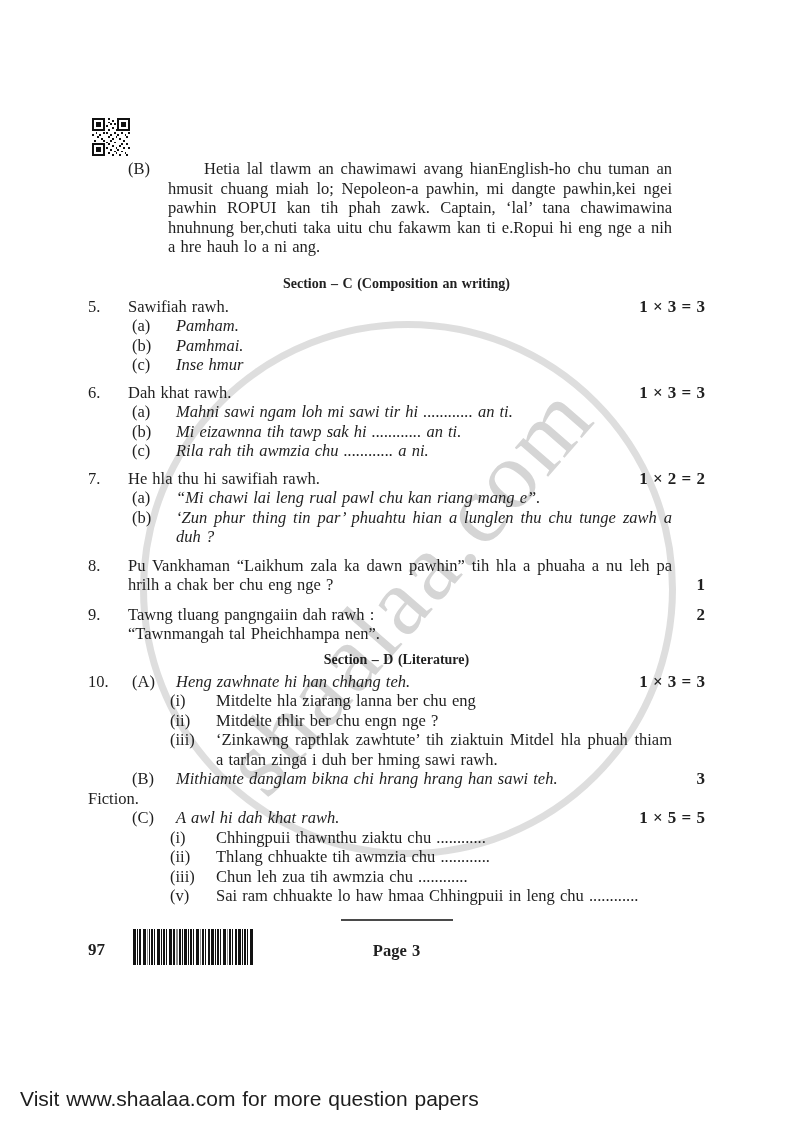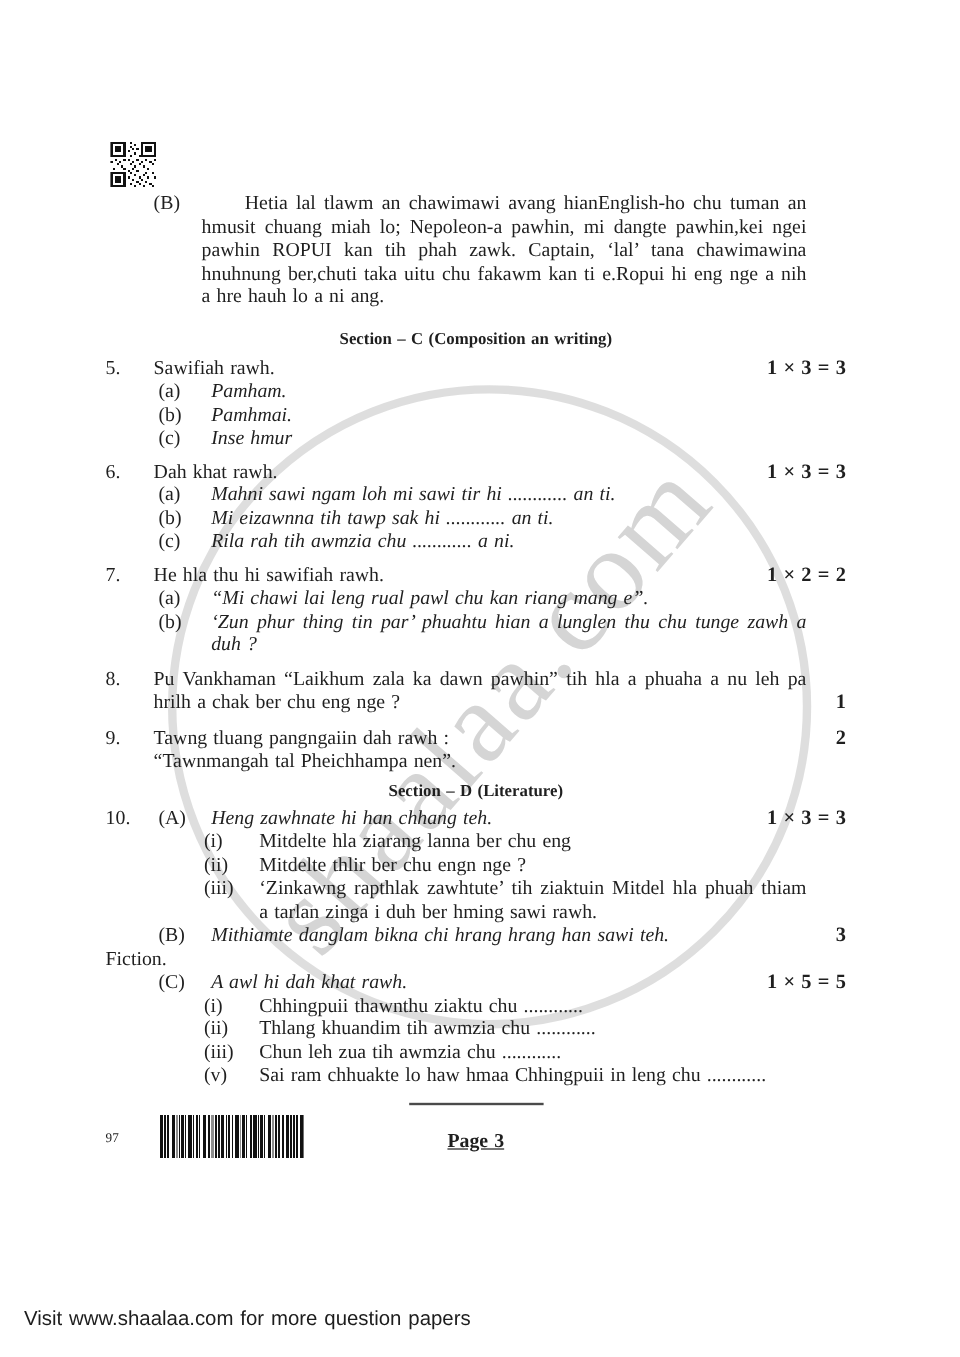--- a/index.html
+++ b/index.html
@@ -49,28 +49,28 @@
   .sub .txt { flex:1; min-width:0;font-style:italic; }
   .sub2 { display:flex; margin-left:42px; }
   .sub2 .lbl { flex:0 0 46px; }
   .sub2 .txt { flex:1; min-width:0; }
   .justify { text-align:justify; }
   .center-line { text-align:left; }
 
   .divider { width:112px; height:2px; background:#4a4a4a; margin:13px auto 0 auto; }
 
   .bottom-row { position:relative; margin-top:8px; height:40px; }
-  .code-num { position:absolute; left:0; top:11px; font-weight:normal; font-size:11px; }
+  .code-num { position:absolute; left:0; top:11px; font-weight:bold; font-size:17px; }
   .barcode { position:absolute; left:45px; top:0; width:120px; height:36px; }
-  .page-label { position:absolute; left:50%; top:12px; transform:translateX(-50%); font-weight:bold; font-size:16.5px;text-decoration:underline; }
+  .page-label { position:absolute; left:50%; top:12px; transform:translateX(-50%); font-weight:bold; font-size:16.5px; }
 
   .site-footer {
     position:absolute; left:20px; top:1089px; z-index:2;
     font-family:"Liberation Sans","DejaVu Sans",sans-serif;
-    font-size:17px; color:#1d1d1d; letter-spacing:0;
+    font-size:21px; color:#1d1d1d; letter-spacing:0;
   }
 </style>
 </head>
 <body>
 
 <div class="wm-layer">
   <div class="wm-circle"></div>
   <div class="wm-text">shaalaa.com</div>
 </div>
 
@@ -271,21 +271,21 @@
       <div class="sub">
         <span class="lbl">(C)</span>
         <span class="txt">A awl hi dah khat rawh.</span>
       </div>
       <div class="sub2">
         <span class="lbl">(i)</span>
         <span class="txt">Chhingpuii thawnthu ziaktu chu ............</span>
       </div>
       <div class="sub2">
         <span class="lbl">(ii)</span>
-        <span class="txt">Thlang khuandim tih awmzia chu ............</span>
+        <span class="txt">Thlang chhuakte tih awmzia chu ............</span>
       </div>
       <div class="sub2">
         <span class="lbl">(iii)</span>
         <span class="txt">Chun leh zua tih awmzia chu ............</span>
       </div>
       <div class="sub2">
         <span class="lbl">(v)</span>
         <span class="txt">Sai ram chhuakte lo haw hmaa Chhingpuii in leng chu ............</span>
       </div>
     </div>

